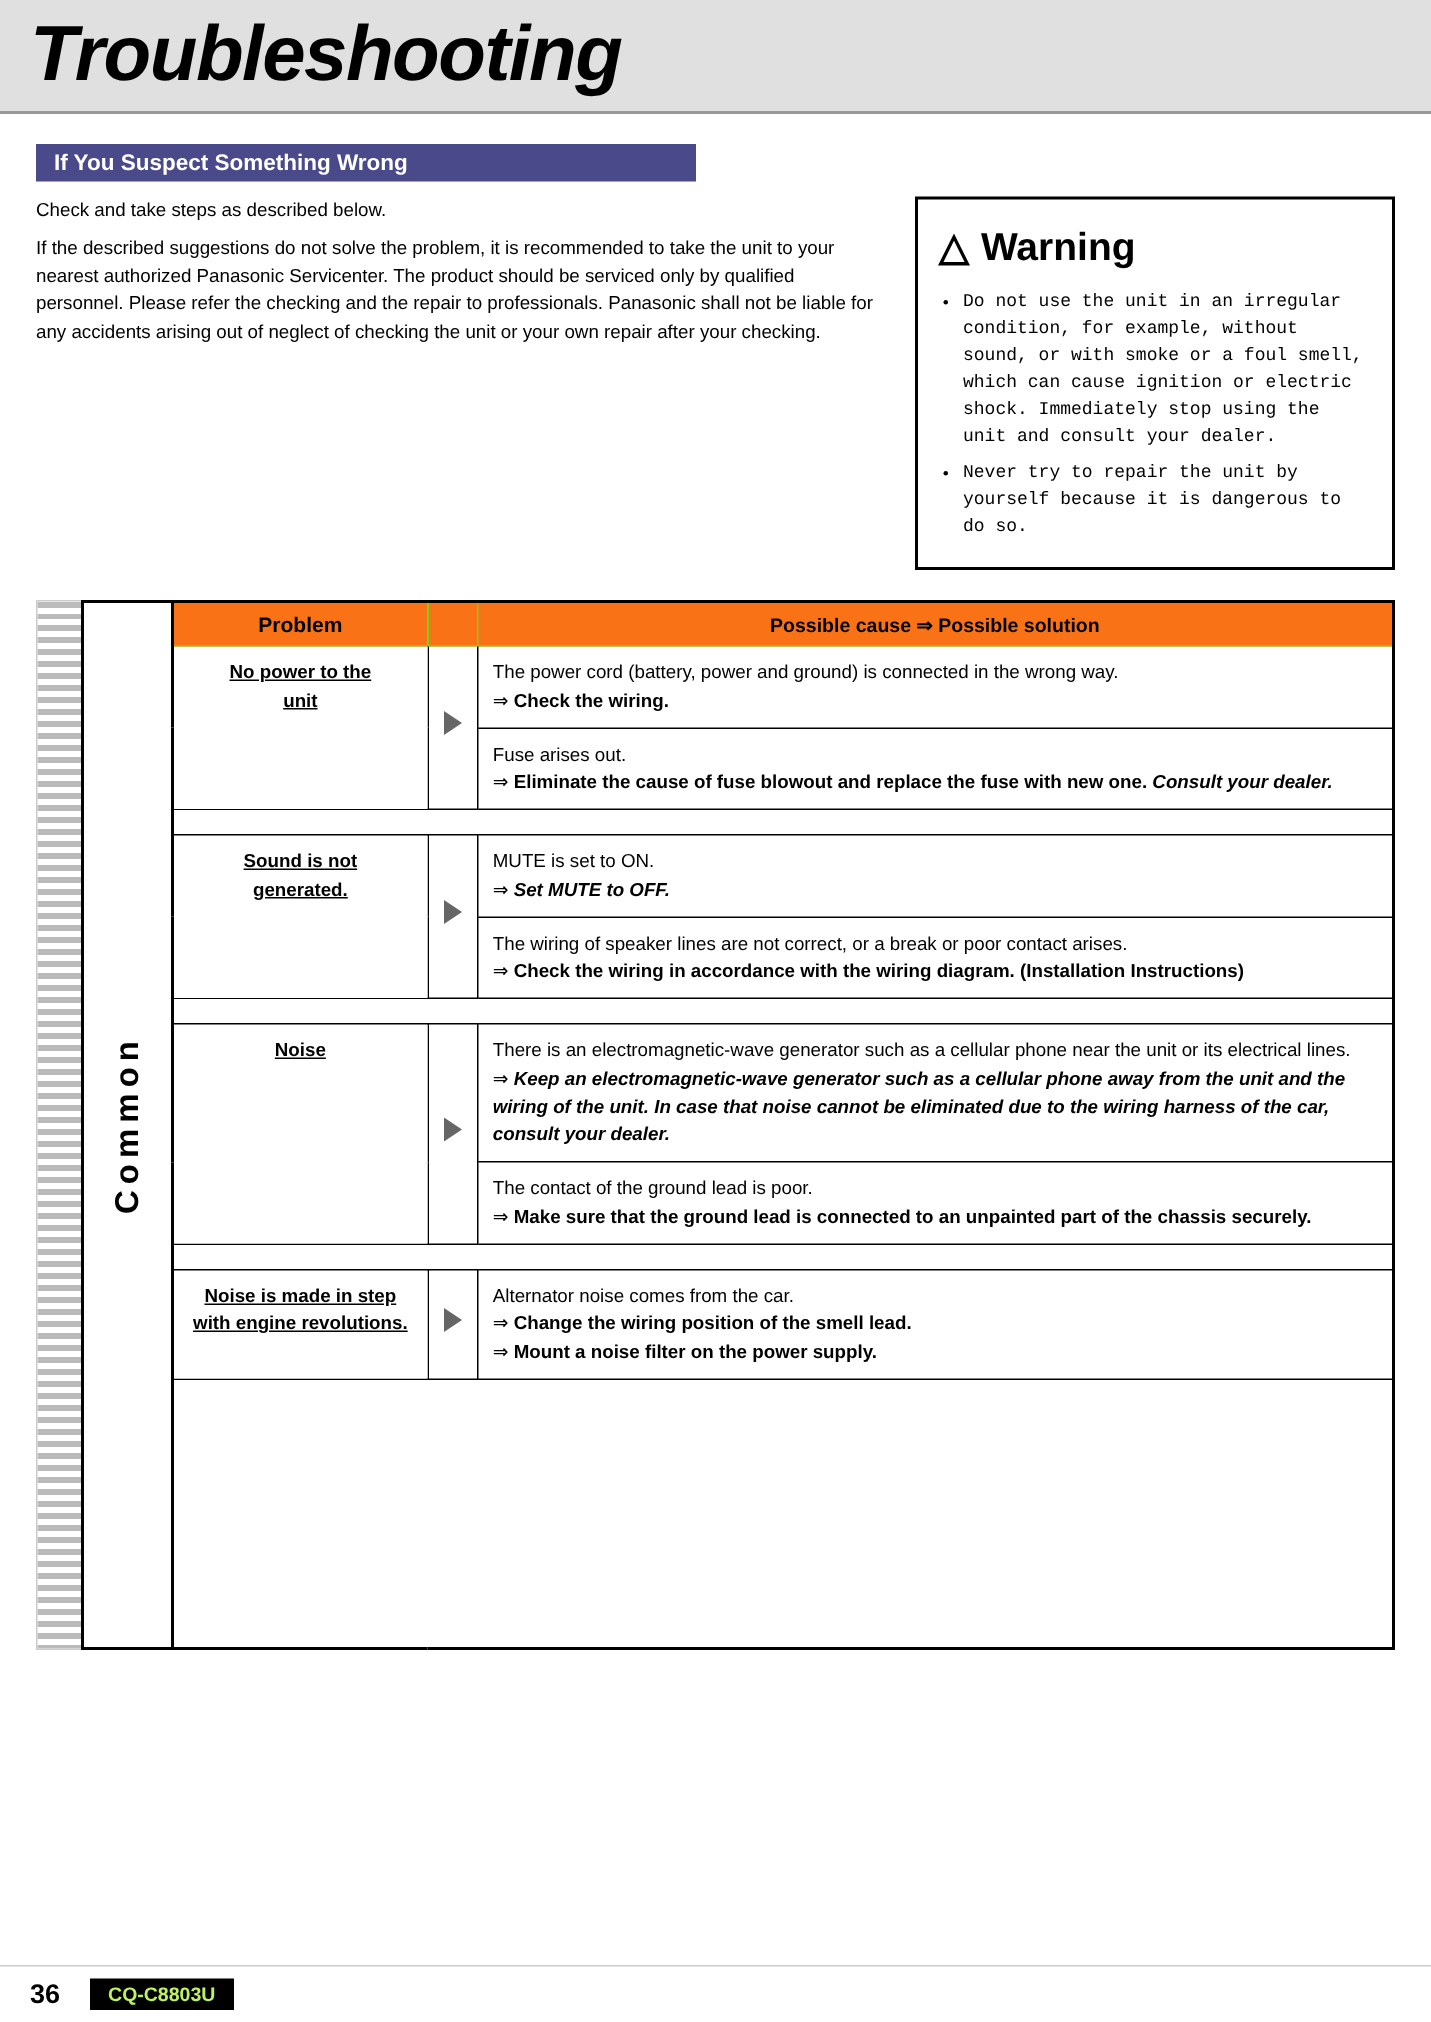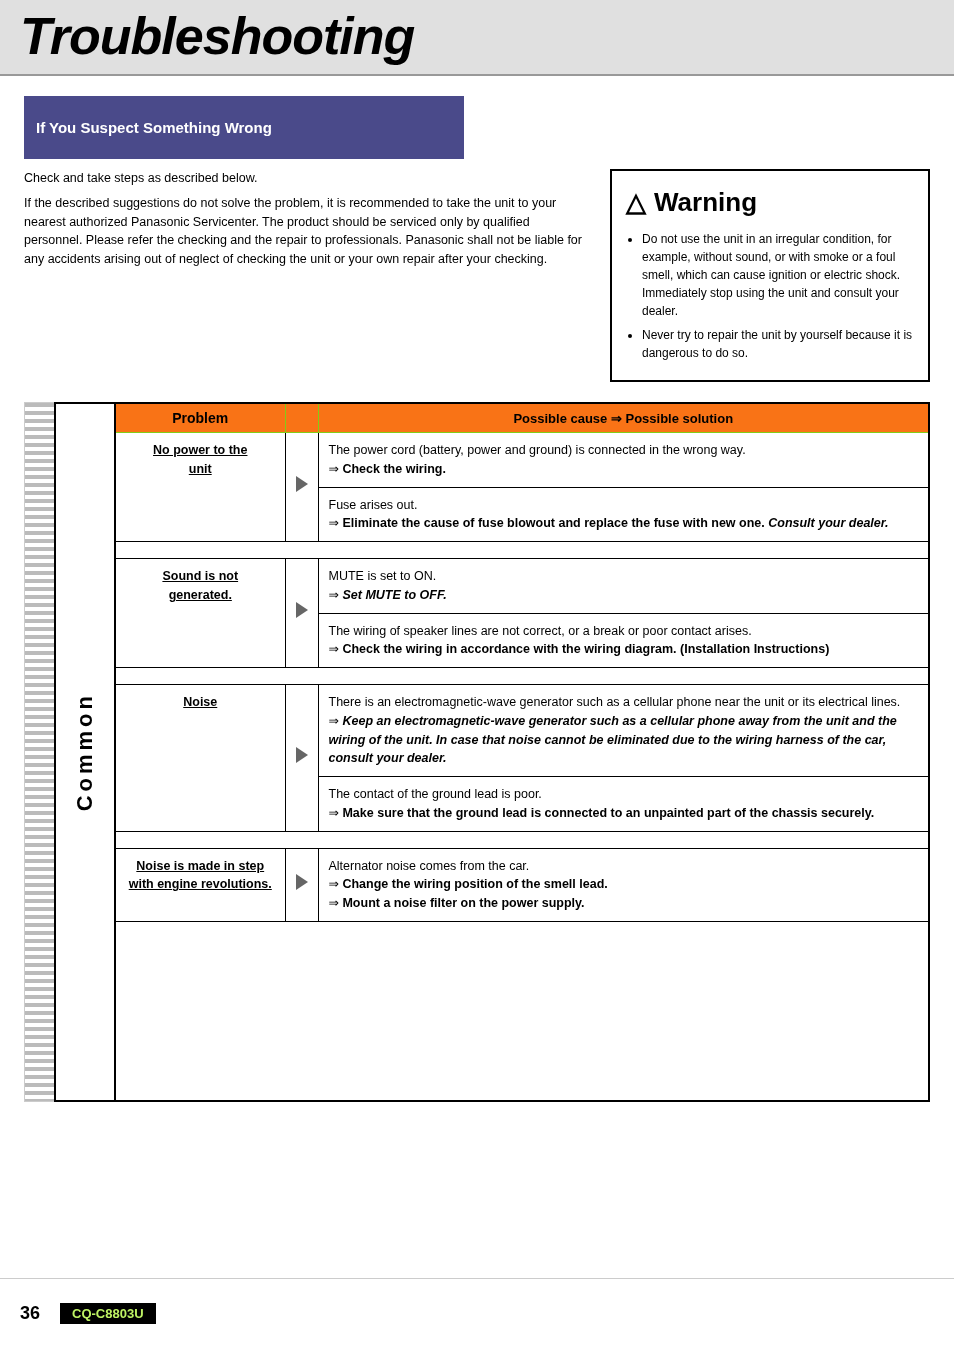--- a/index.html
+++ b/index.html
@@ -32,21 +32,21 @@
     .main-content {
       padding: 20px 24px 20px 24px;
     }
 
     
     .section-header {
       background: #4a4a8a;
       color: #fff;
       font-size: 15px;
       font-weight: bold;
-      padding: 23px 12px;
+      padding: 4px 12px;
       margin-bottom: 10px;
       display: inline-block;
       width: 440px;
     }
 
     
     .intro-area {
       display: flex;
       gap: 20px;
       margin-bottom: 20px;
@@ -85,20 +85,21 @@
     .warning-icon {
       font-size: 26px;
       color: #000;
     }
     .warning-box ul {
       list-style: disc;
       padding-left: 16px;
     }
     .warning-box ul li {
       margin-bottom: 6px;
+      font-family: Liberation Mono, monospace;
     }
 
     
     .table-wrapper {
       display: flex;
       margin-top: 10px;
     }
 
     
     .common-label-wrapper {
@@ -169,21 +170,21 @@
     }
 
     
     .page-bottom {
       position: absolute;
       bottom: 0;
       left: 0;
       right: 0;
       display: flex;
       align-items: center;
-      padding: 24px 20px;
+      padding: 8px 20px;
       border-top: 1px solid #ccc;
       background: #fff;
     }
     .page-number {
       font-size: 18px;
       font-weight: bold;
       color: #000;
       margin-right: 20px;
     }
     .model-badge {

